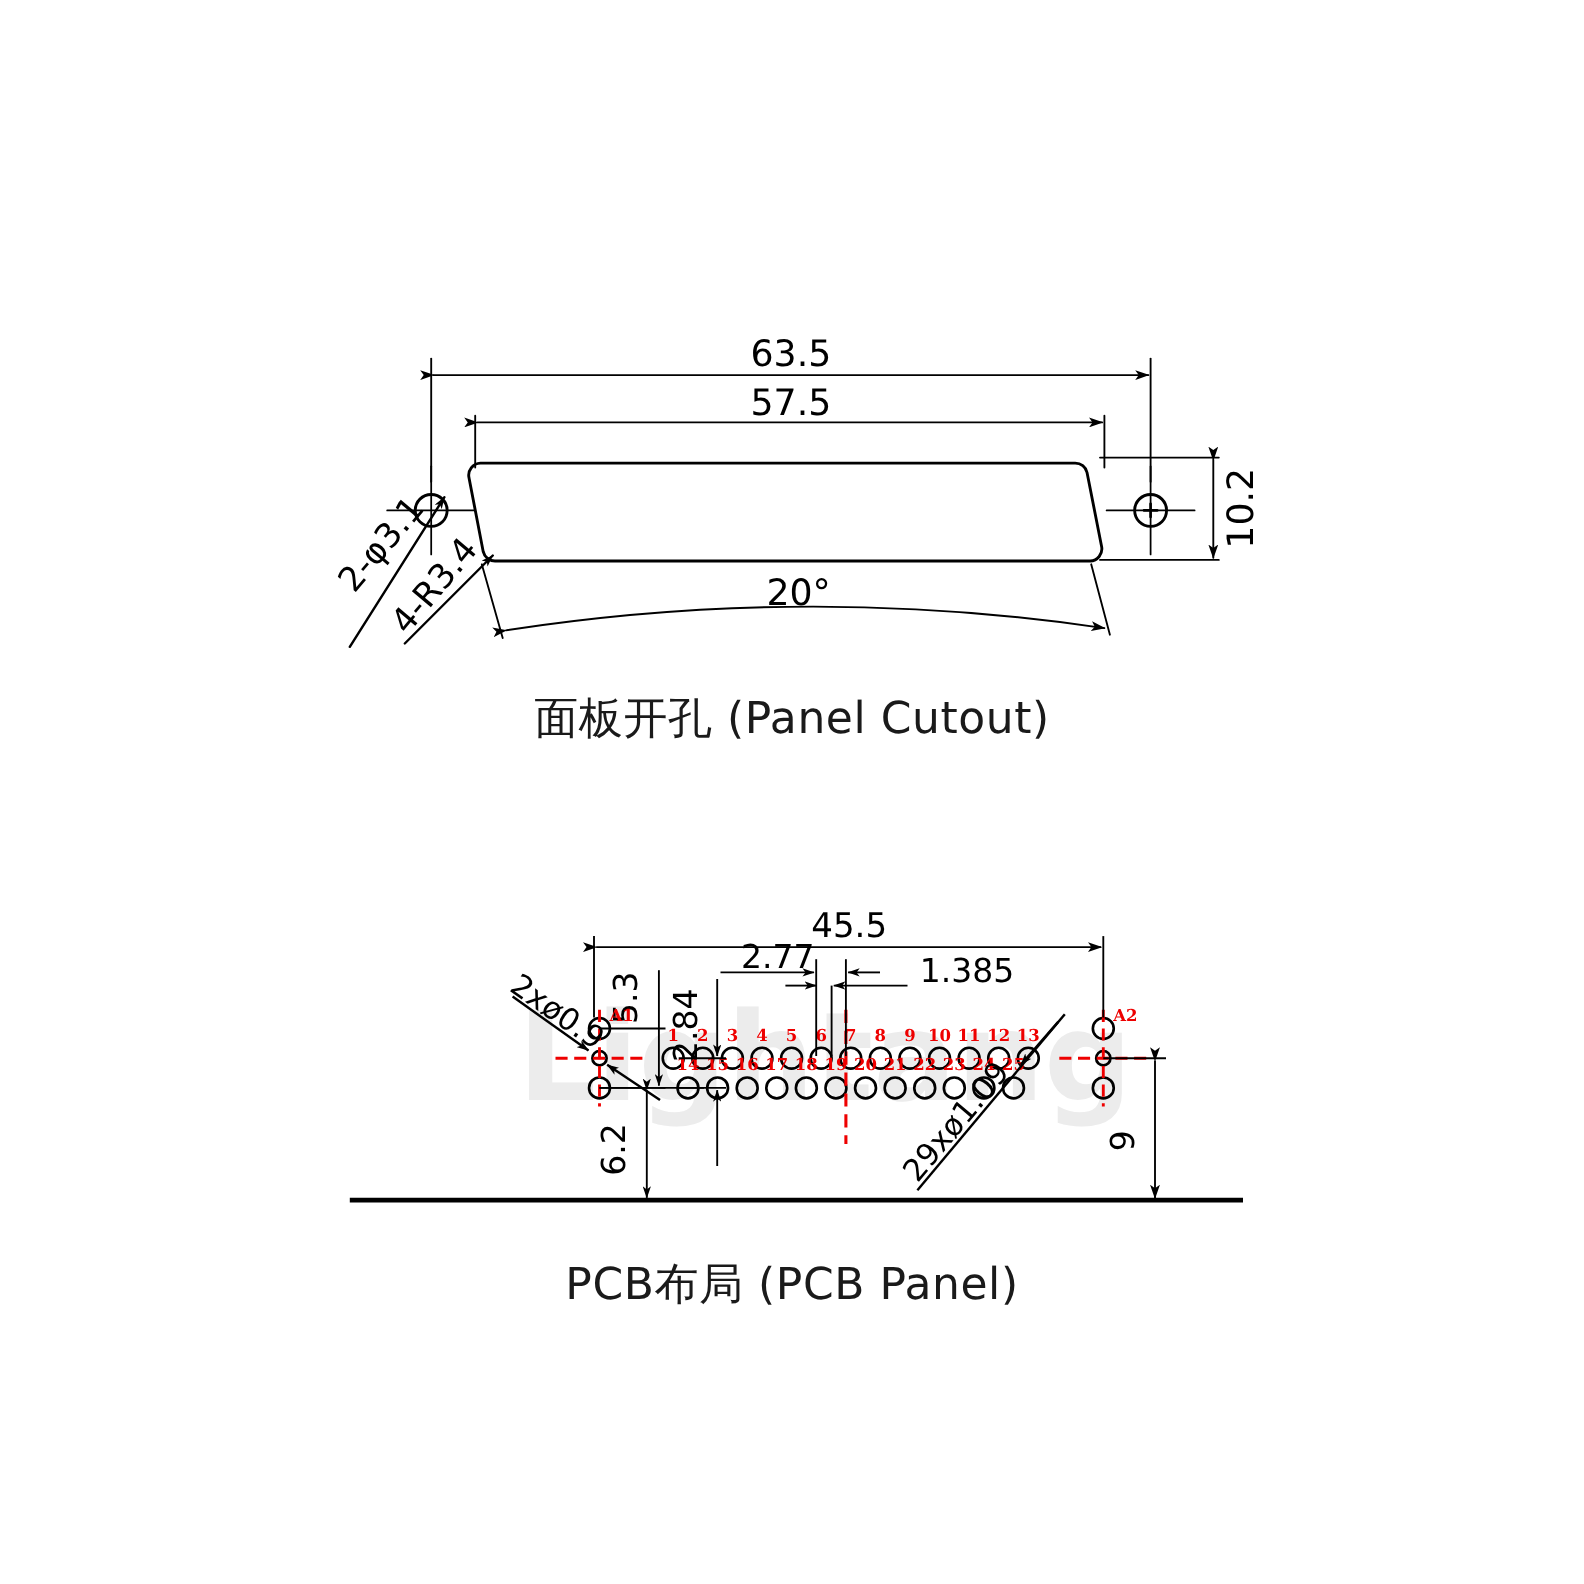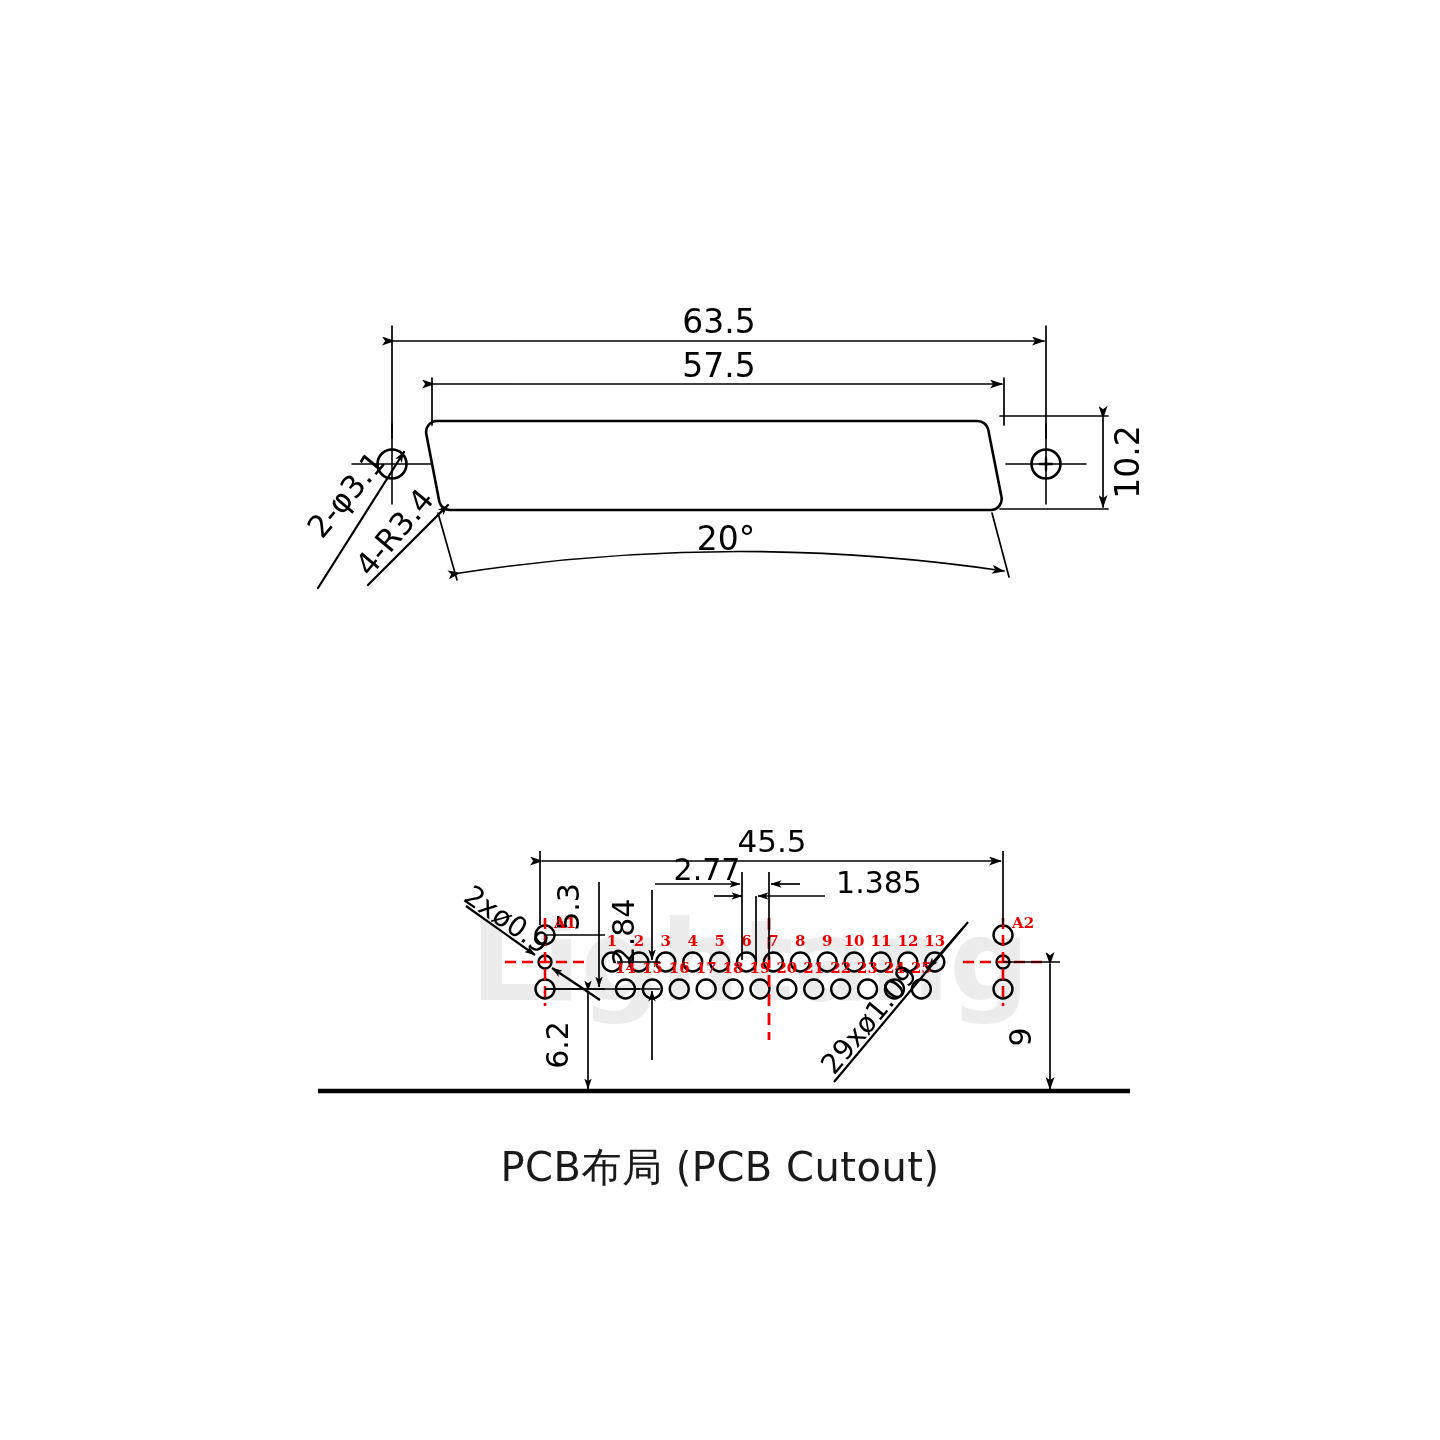--- a/index.html
+++ b/index.html
@@ -256,15 +256,16 @@
         <text x="834" y="1076" font-size="28" text-anchor="start" transform="rotate(-50 834 1076)">29xø1.09</text>
       </g>
 
       <g font-family="DejaVu Serif, Liberation Serif, serif" font-size="15" font-weight="bold" fill="#ee0000">
         <text x="554" y="928">A1</text>
         <text x="1012" y="928">A2</text>
       </g>
     </g>
   </svg>
 
-
-  <div class="cap" id="cap-pcb">PCB布局 (PCB Cutout)</div>
+  <div class="cap" id="cap-panel">面板开孔 (Panel Cutout)</div>
+
+  <div class="cap" id="cap-pcb">PCB布局 (PCB Panel)</div>
 </div>
 
 </body></html>

